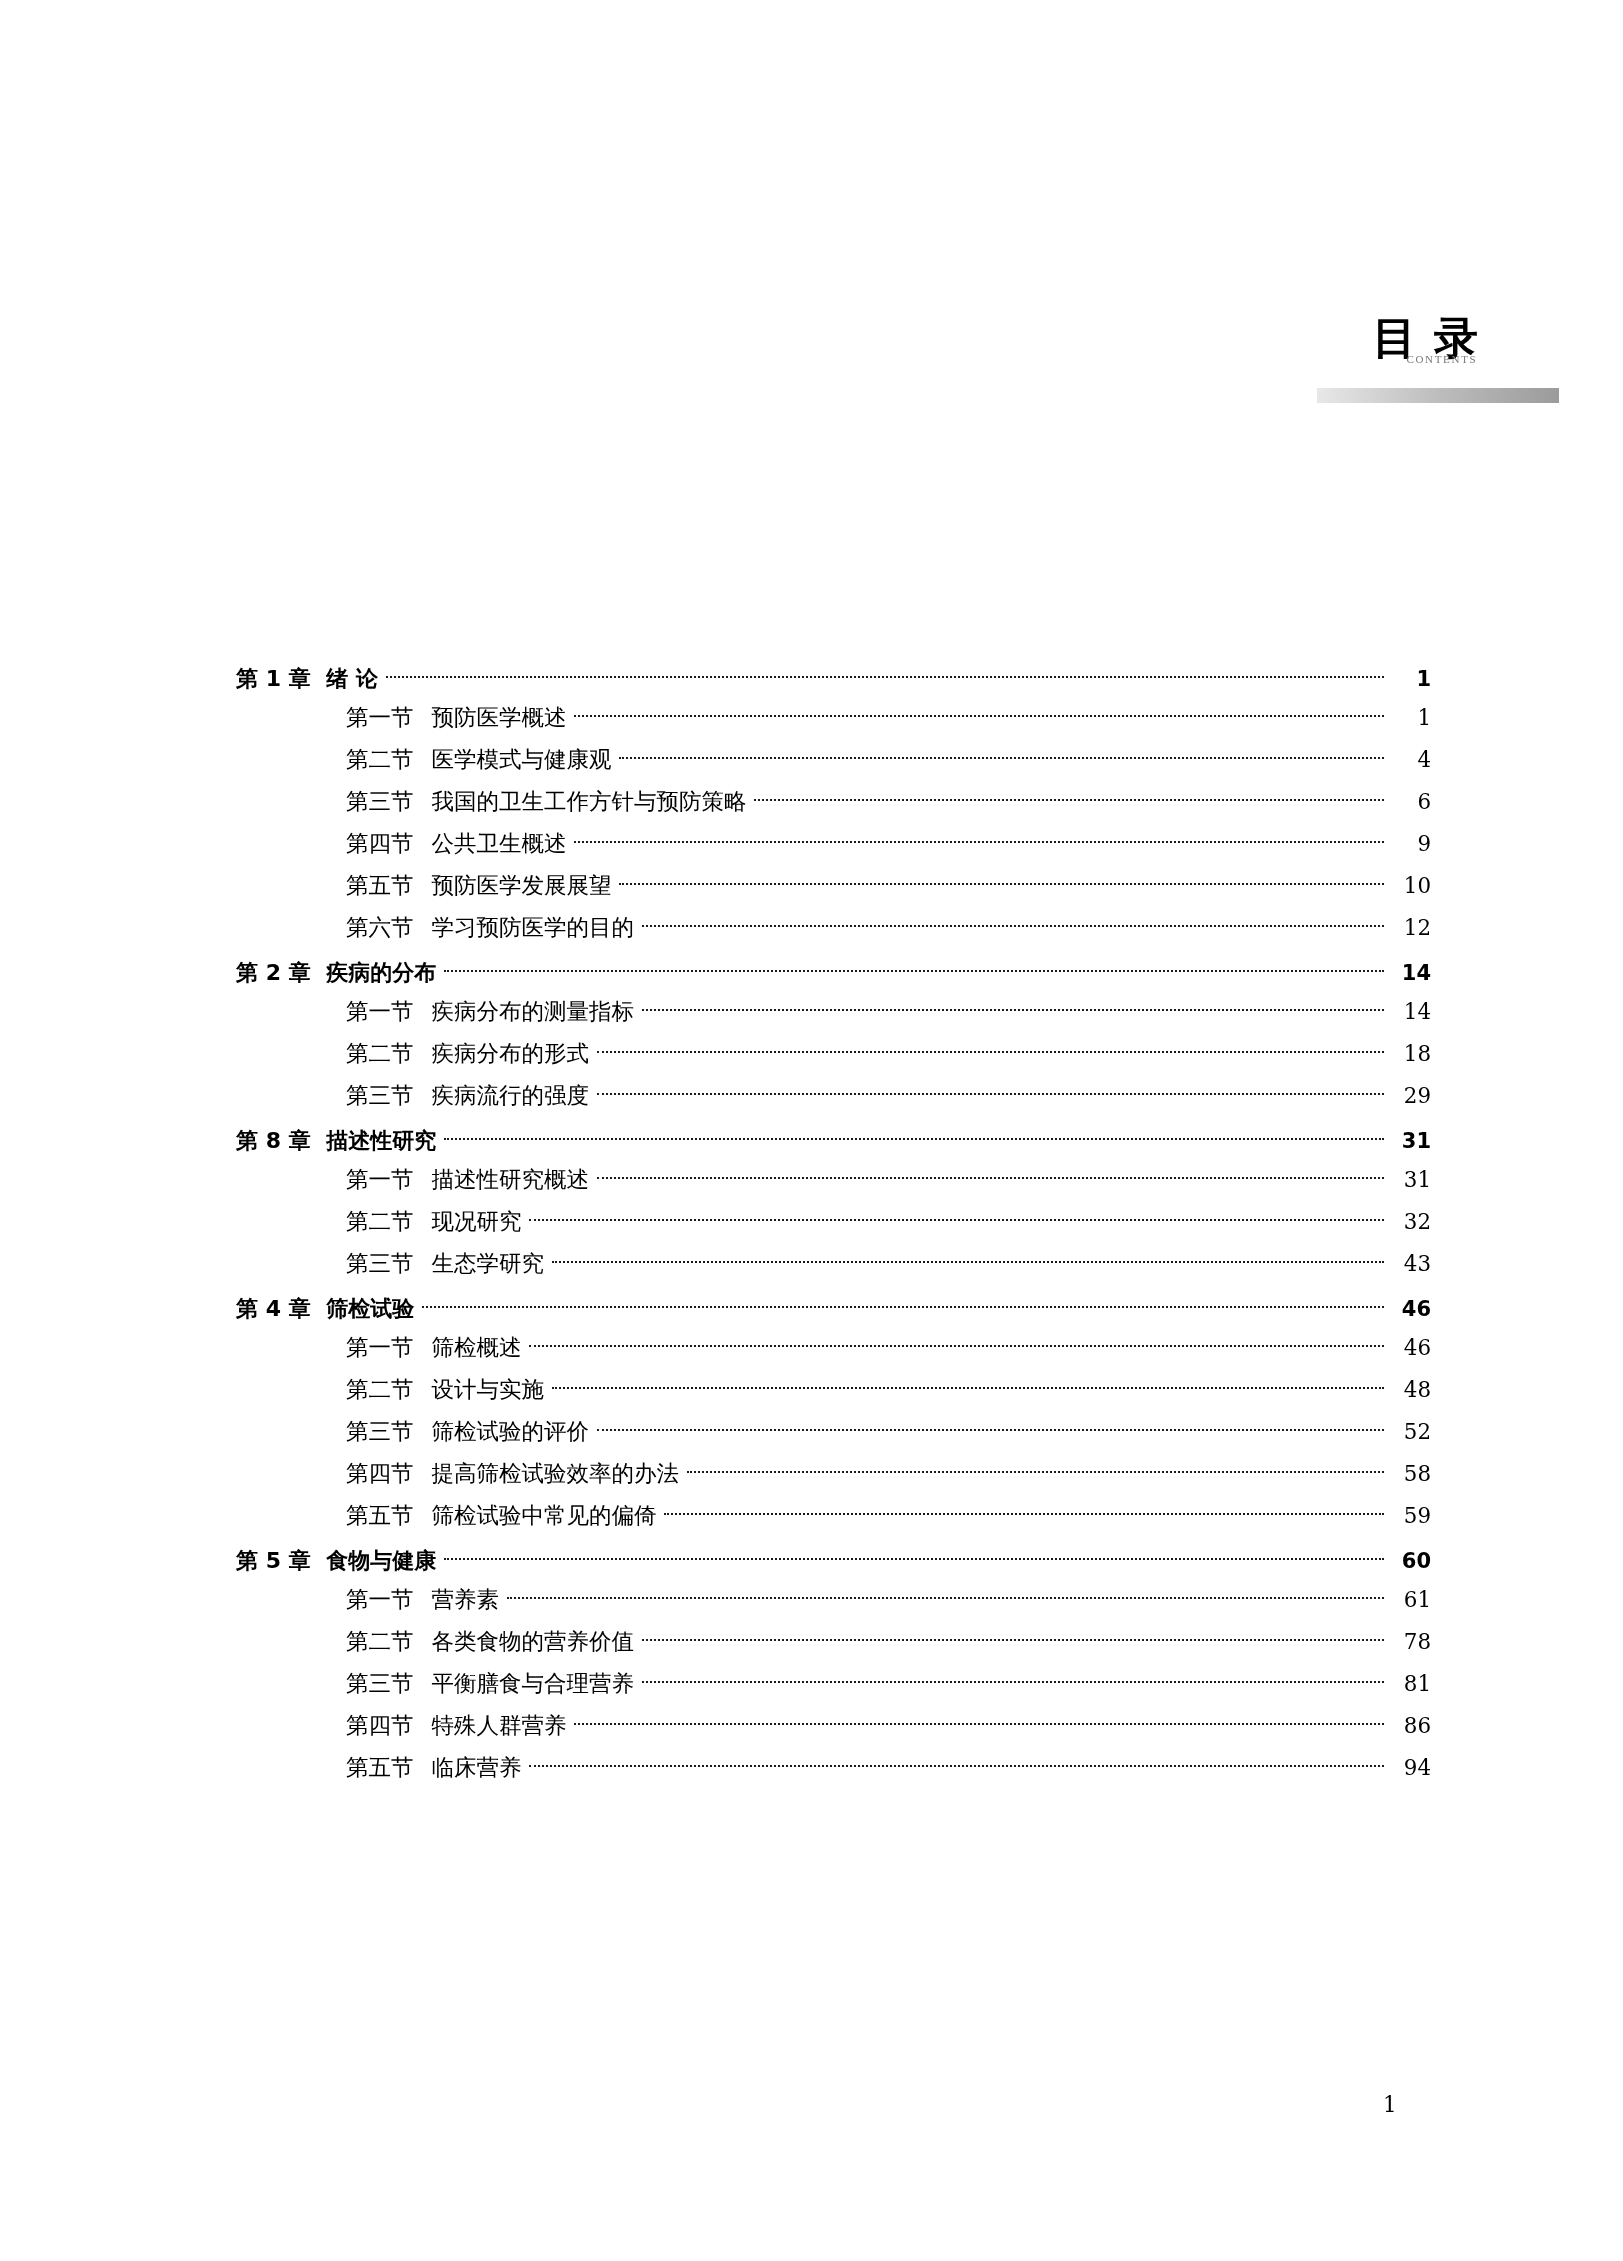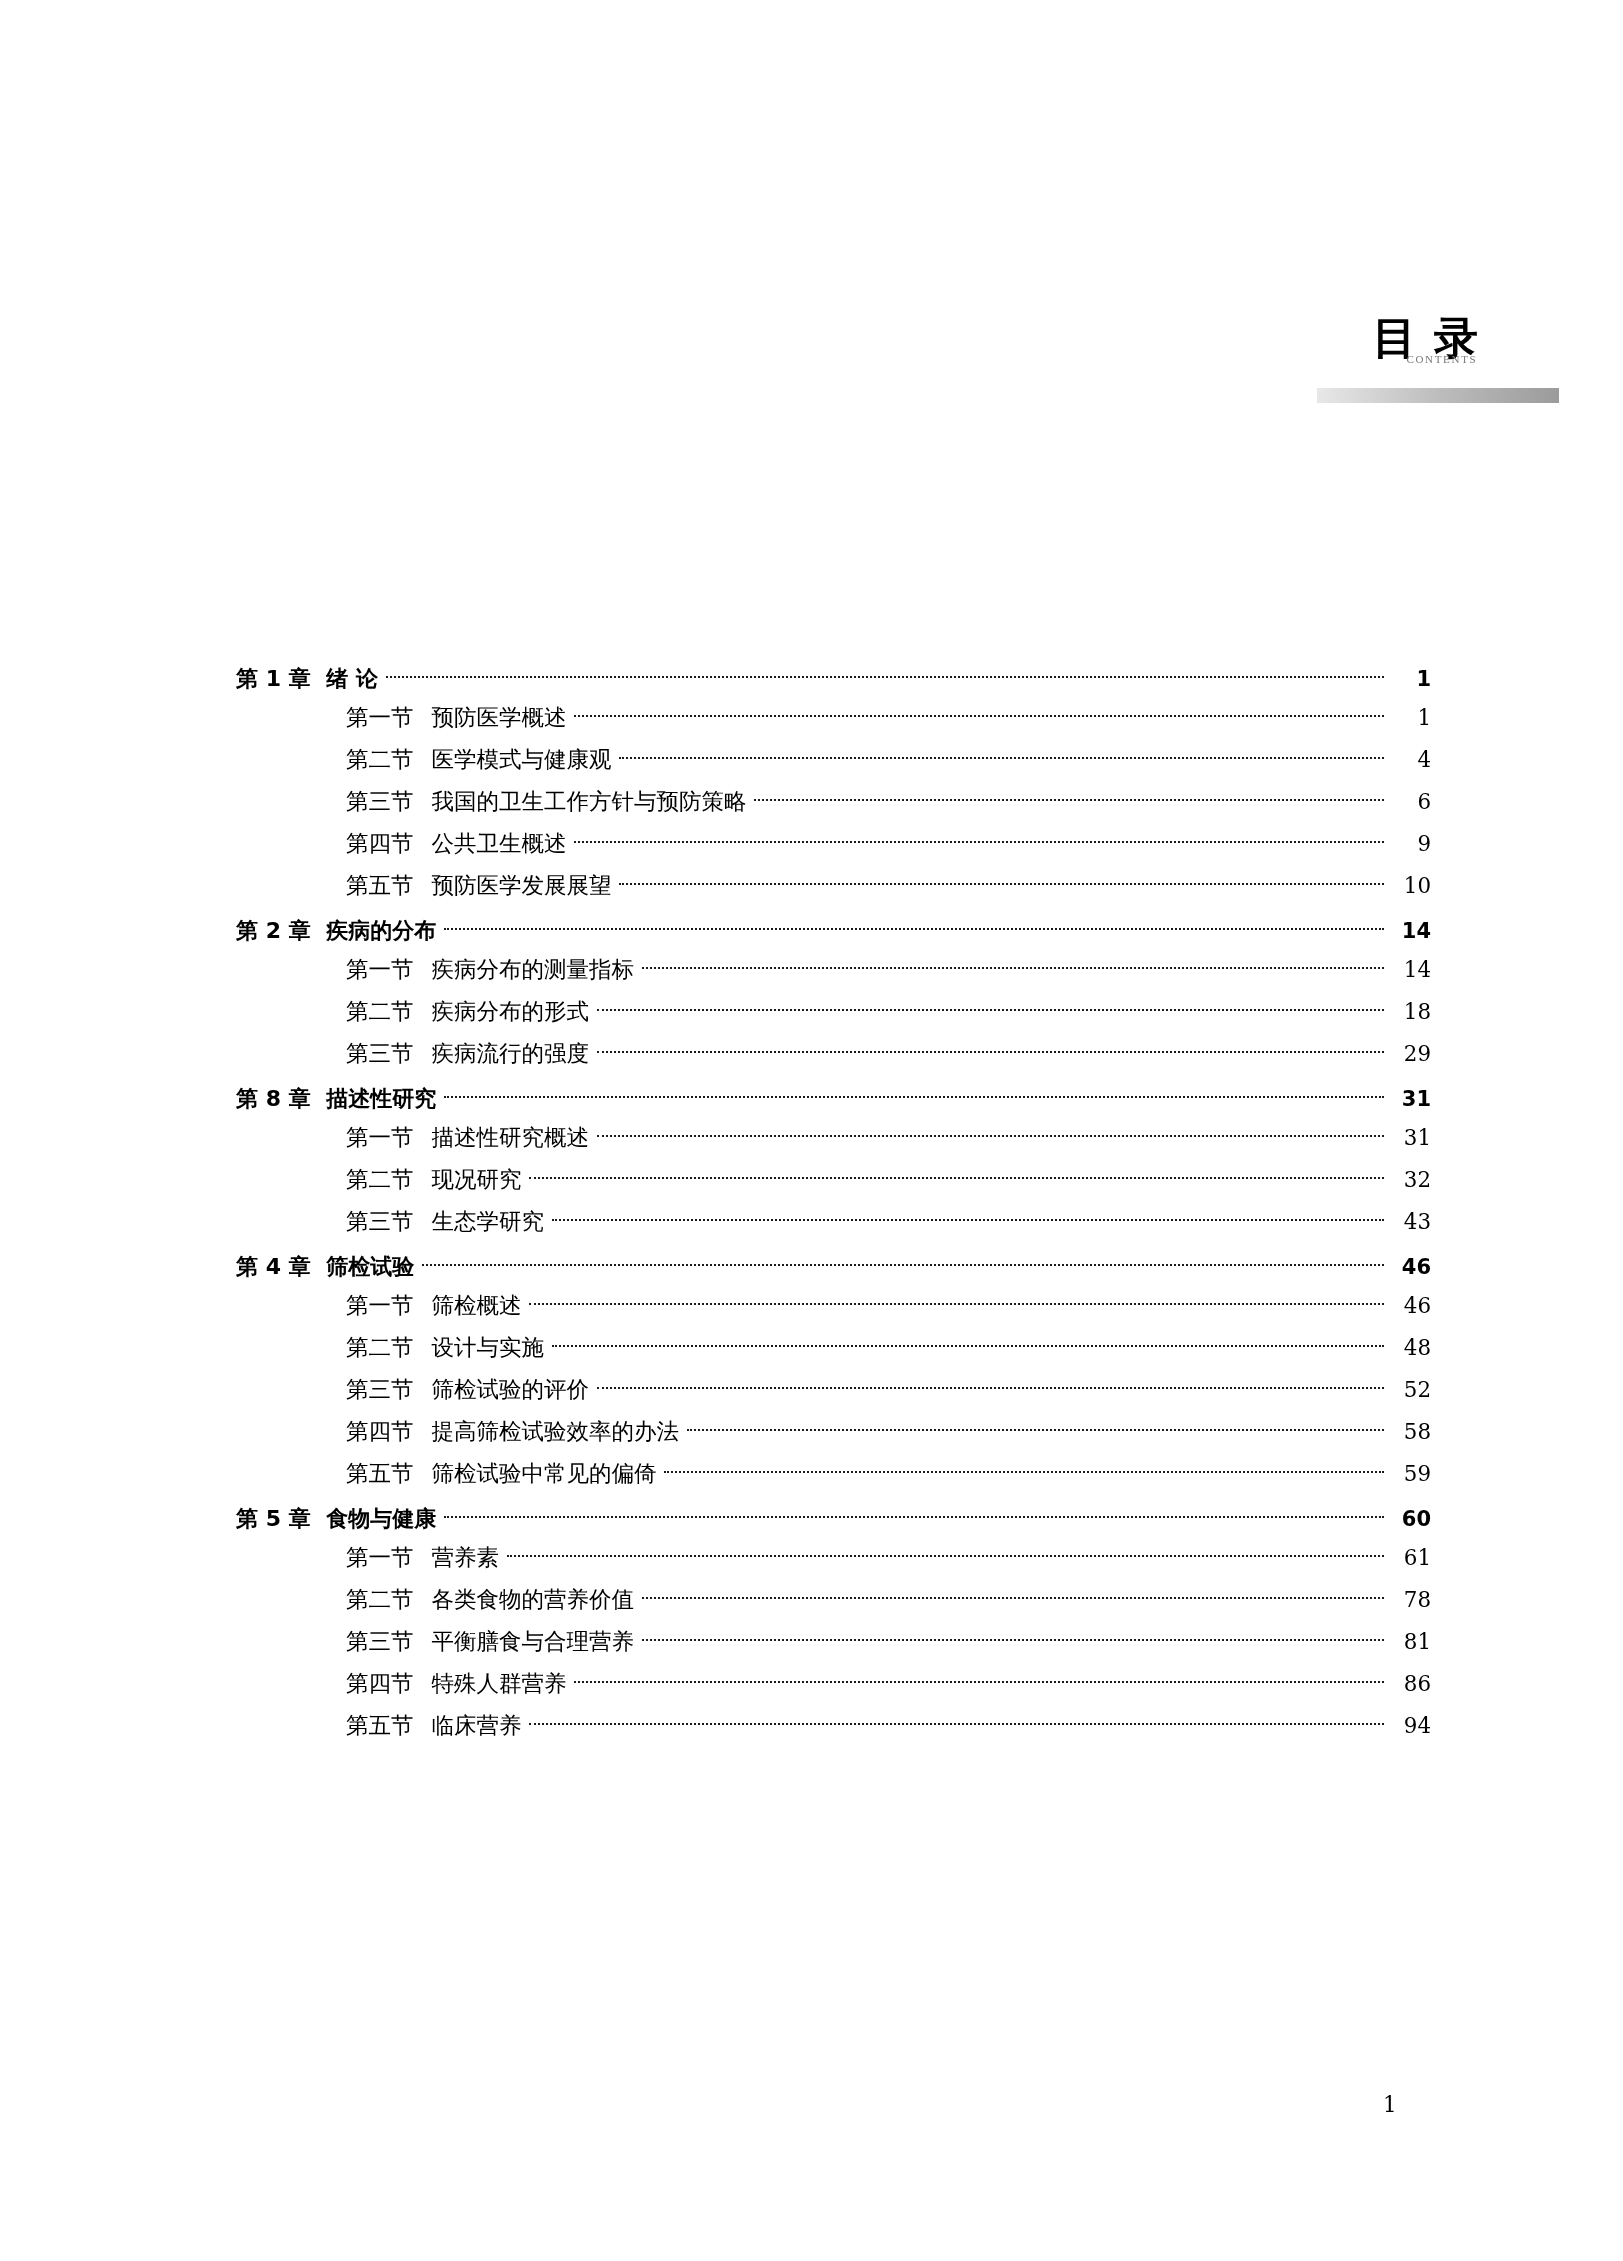--- a/index.html
+++ b/index.html
@@ -177,20 +177,26 @@
       <span class="title">公共卫生概述</span>
       <span class="leader"></span>
       <span class="page">9</span>
     </div>
     <div class="toc-row section-row">
       <span class="label">第五节</span>
       <span class="title">预防医学发展展望</span>
       <span class="leader"></span>
       <span class="page">10</span>
     </div>
+    <div class="toc-row section-row">
+      <span class="label">第六节</span>
+      <span class="title">学习预防医学的目的</span>
+      <span class="leader"></span>
+      <span class="page">12</span>
+    </div>
     <div class="toc-row chapter-row">
       <span class="label">第 2 章</span>
       <span class="title">疾病的分布</span>
       <span class="leader"></span>
       <span class="page">14</span>
     </div>
     <div class="toc-row section-row">
       <span class="label">第一节</span>
       <span class="title">疾病分布的测量指标</span>
       <span class="leader"></span>

